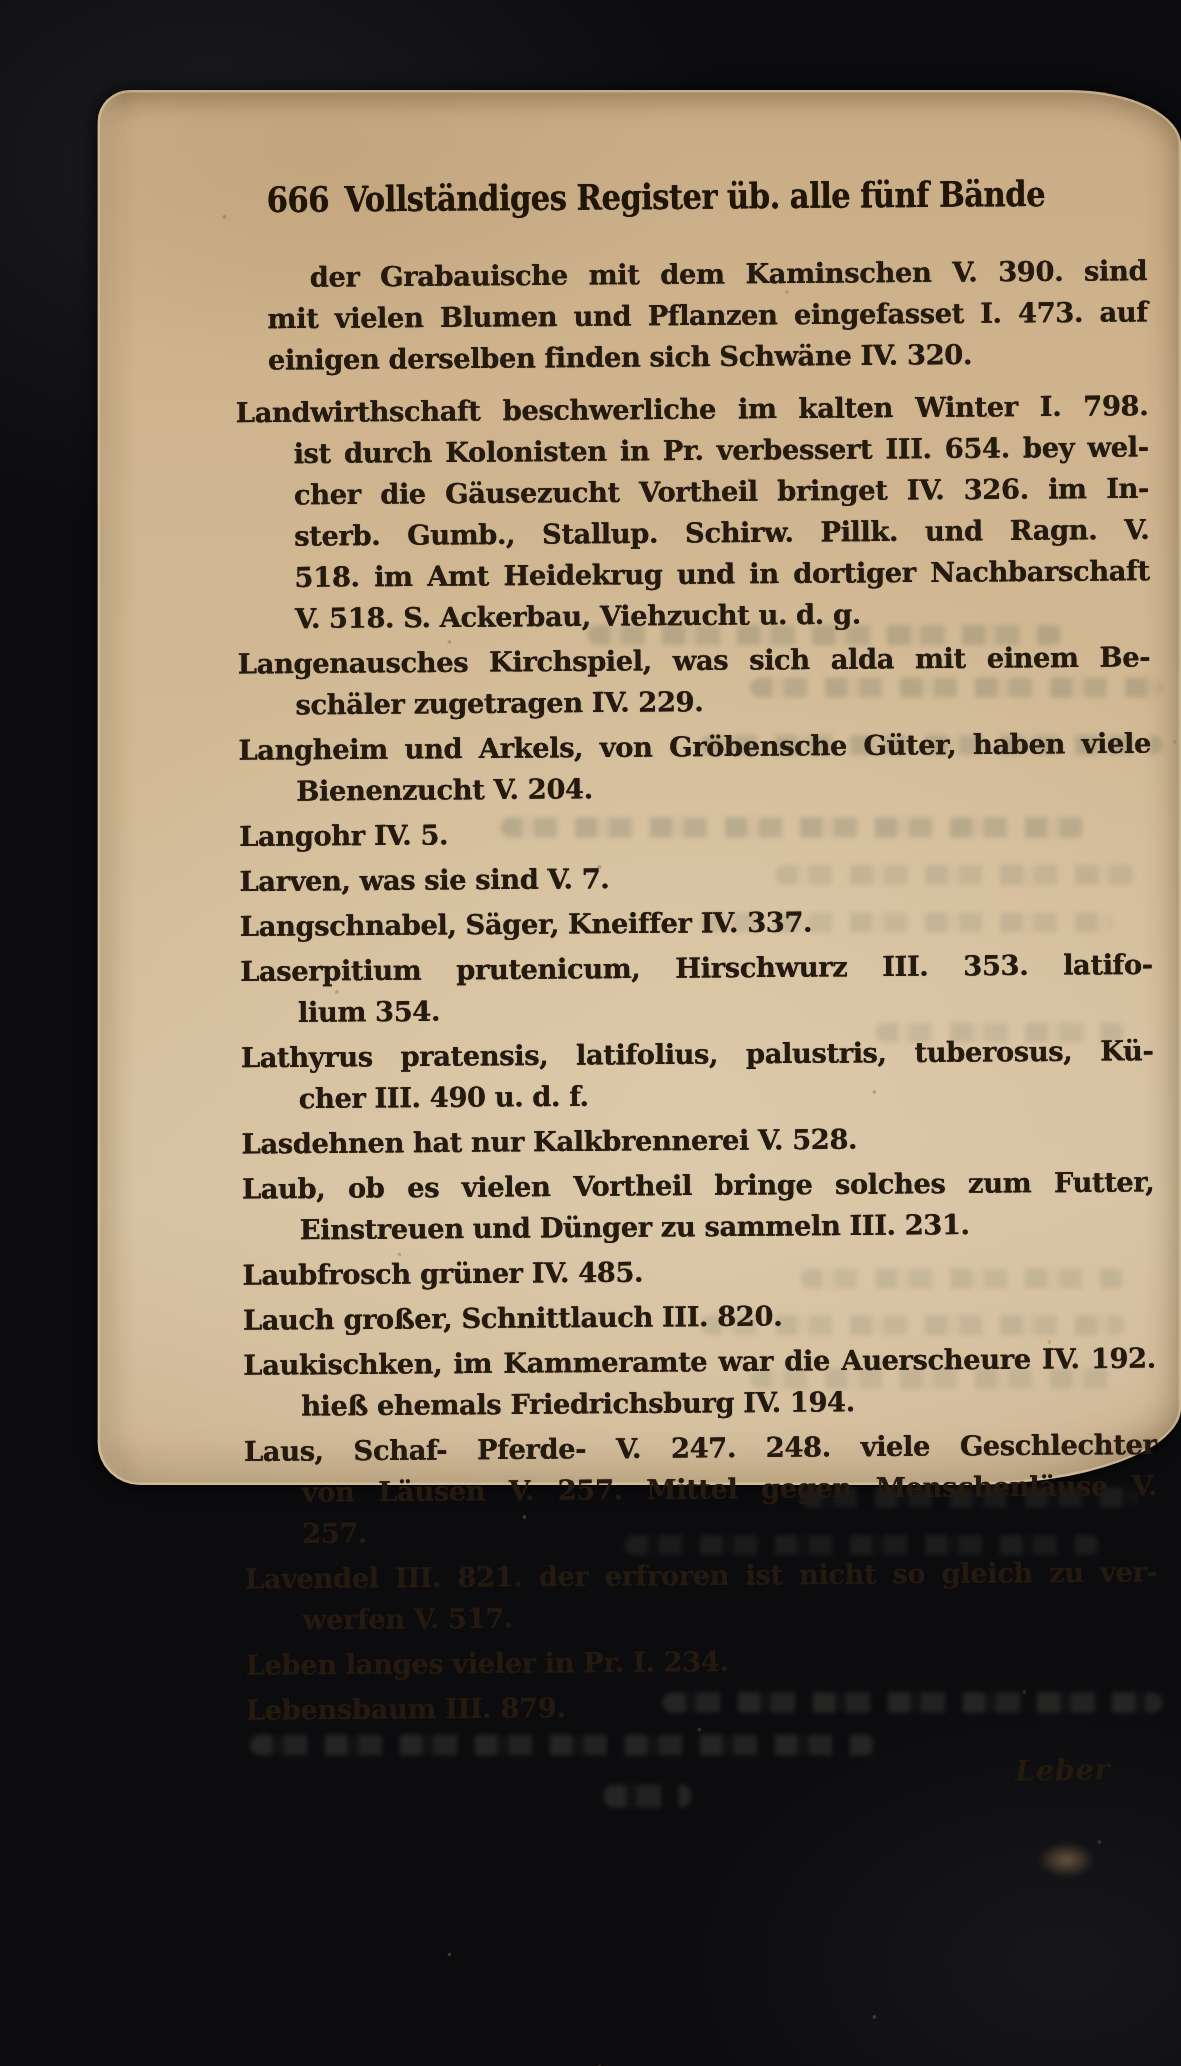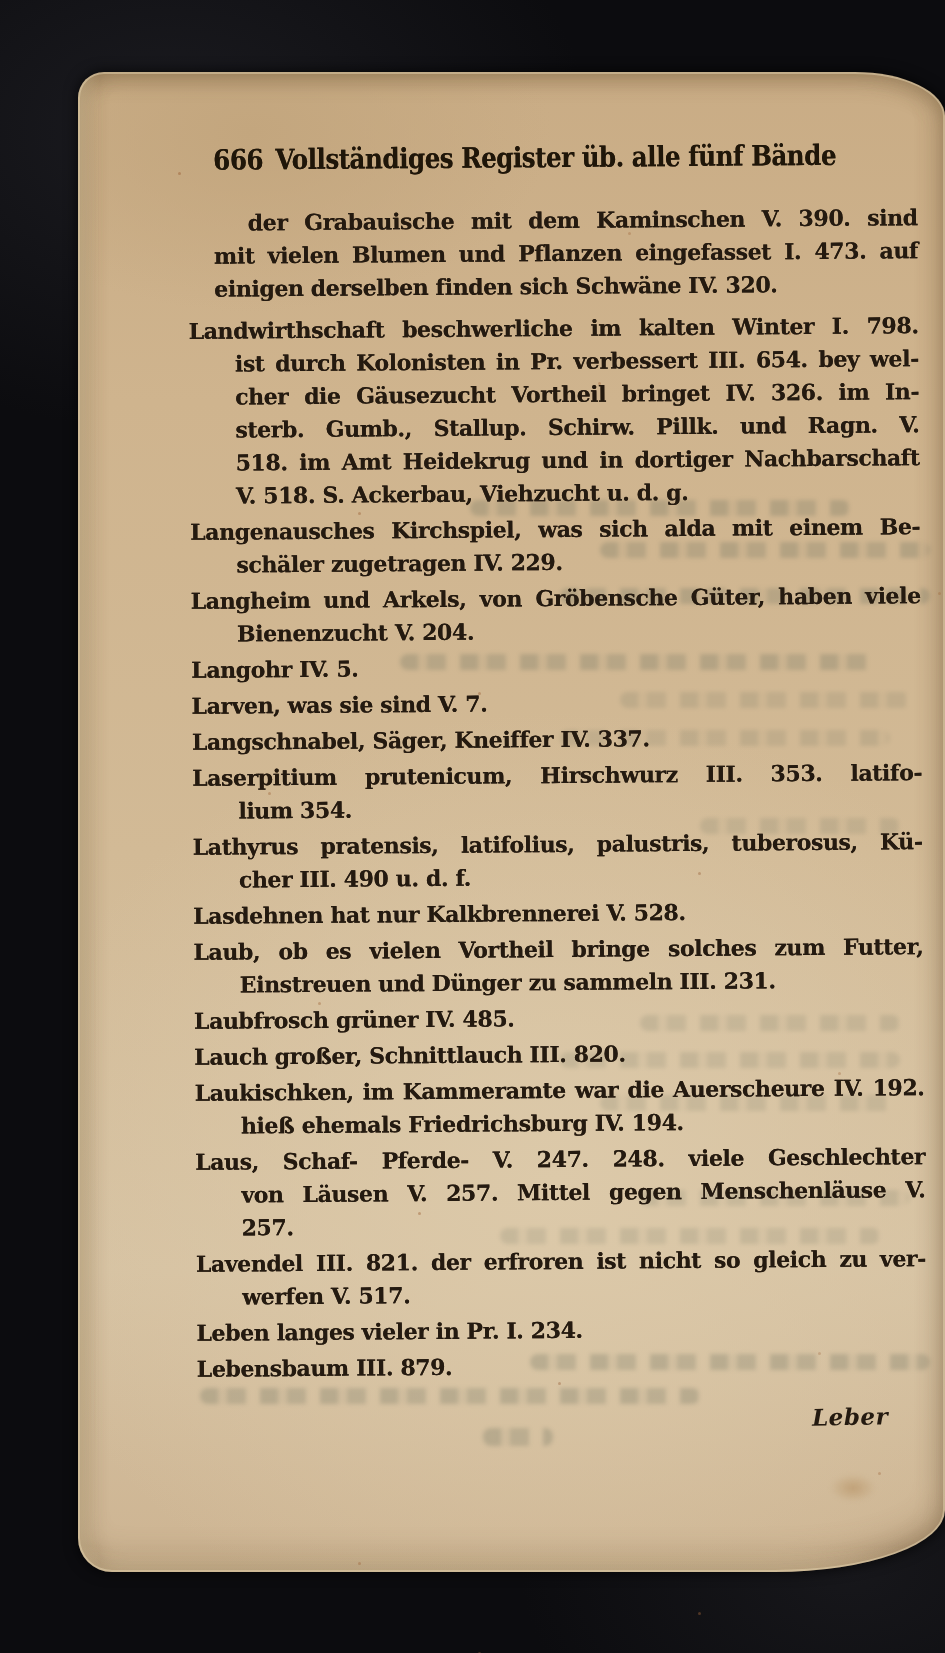--- a/index.html
+++ b/index.html
@@ -6,21 +6,21 @@
   body{
     background:
       radial-gradient(700px 500px at 18% 8%, #1b1b20 0%, rgba(27,27,32,0) 60%),
       radial-gradient(600px 400px at 90% 95%, #17171b 0%, rgba(23,23,27,0) 55%),
       #0c0c0f;
     font-family:"DejaVu Serif", serif;
     position:relative;
   }
   
   .page{
-    position:absolute; left:78px; top:72px; width:867px; height:1500px;
+    position:absolute; left:78px; top:72px; width:867px; height:1116px;
     border-radius:26px 90px 170px 34px / 26px 44px 62px 34px;
     background:
       radial-gradient(900px 760px at 55% 74%, #dcc9a9 0%, rgba(220,201,169,0) 62%),
       radial-gradient(500px 300px at 20% 4%, #c3a67e 0%, rgba(195,166,126,0) 60%),
       linear-gradient(180deg, #c9ac85 0%, #cfb48e 22%, #d2ba96 52%, #d6c2a2 80%, #cdb492 100%);
     box-shadow:
       inset 0 0 0 2px rgba(238,222,186,.45),
       inset 10px 0 18px rgba(110,85,55,.28),
       inset -6px 0 24px rgba(110,85,55,.16),
       inset 0 10px 20px rgba(100,78,48,.25),

